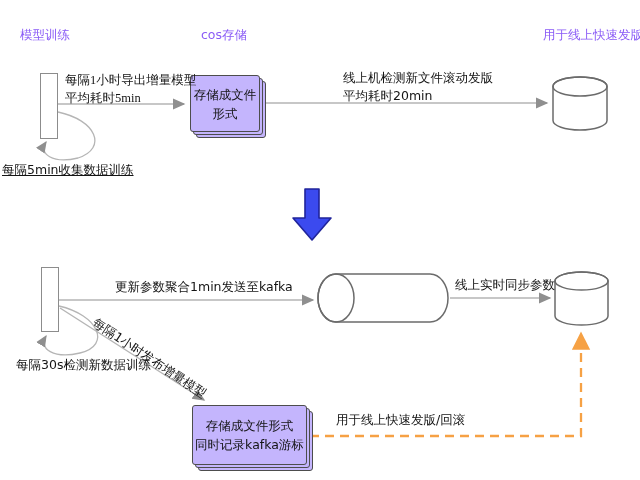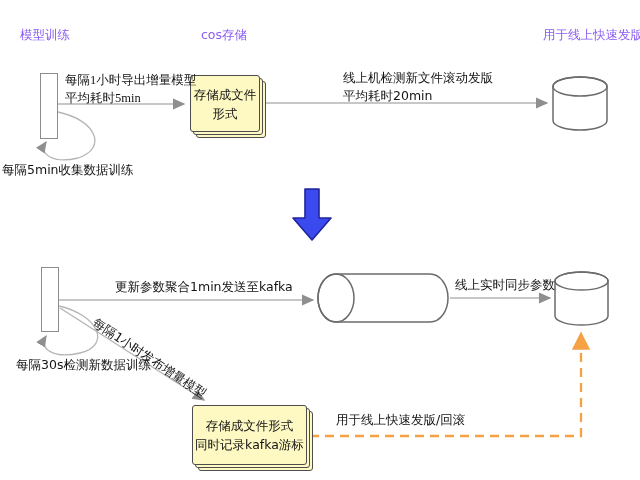--- a/index.html
+++ b/index.html
@@ -2,21 +2,21 @@
 <html><head>
 <meta charset="utf-8">
 <style>
   html,body{margin:0;padding:0;background:#ffffff;width:640px;height:480px;overflow:hidden;
     font-family:"DejaVu Sans","Liberation Sans",sans-serif;}
   .canvas{position:relative;width:640px;height:480px;background:#fff;}
   .lbl{position:absolute;font-size:12.5px;line-height:18px;color:#141414;font-weight:500;white-space:nowrap;}
   .hdr{position:absolute;font-size:12.5px;color:#8b5cf6;font-weight:500;white-space:nowrap;}
   .tallrect{position:absolute;width:16px;background:#fff;border:1px solid #8c8c8c;}
   .docstack{position:absolute;}
-  .sheet{position:absolute;background:#fef9c3;border:1.3px solid #4d4d4d;border-radius:3px;}
+  .sheet{position:absolute;background:#c4b5fd;border:1.3px solid #4d4d4d;border-radius:3px;}
   .doctext{position:absolute;inset:0;display:flex;flex-direction:column;align-items:center;
     justify-content:center;font-size:12.5px;line-height:19px;color:#141414;font-weight:500;text-align:center;}
   .rot{transform-origin:0 0;transform:rotate(33.5deg);}
   svg{position:absolute;left:0;top:0;}
 </style>
 </head>
 <body>
 
 <div class="canvas">
 
@@ -77,21 +77,21 @@
   </div>
 
   <div class="lbl" style="left:65px;top:71px;font-family:Liberation Serif, serif;">
     <div>每隔1小时导出增量模型</div>
     <div>平均耗时5min</div>
   </div>
   <div class="lbl" style="left:343px;top:69px;">
     <div>线上机检测新文件滚动发版</div>
     <div>平均耗时20min</div>
   </div>
-  <div class="lbl" style="left:2px;top:161px;">每隔5min收集数据训练</div>
+  <div class="lbl" style="left:2px;top:161px;text-decoration:underline;">每隔5min收集数据训练</div>
 
   <div class="tallrect" style="left:41px;top:267px;height:63px;"></div>
 
   <div class="lbl" style="left:115px;top:278px;">更新参数聚合1min发送至kafka</div>
   <div class="lbl" style="left:455px;top:276px;">线上实时同步参数</div>
   <div class="lbl" style="left:16px;top:356px;">每隔30s检测新数据训练</div>
   <div class="lbl rot" style="left:99px;top:314px;">每隔1小时发布增量模型</div>
   <div class="lbl" style="left:336px;top:411px;">用于线上快速发版/回滚</div>
 
   <div class="docstack" style="left:192px;top:405px;width:143px;height:66px;">

